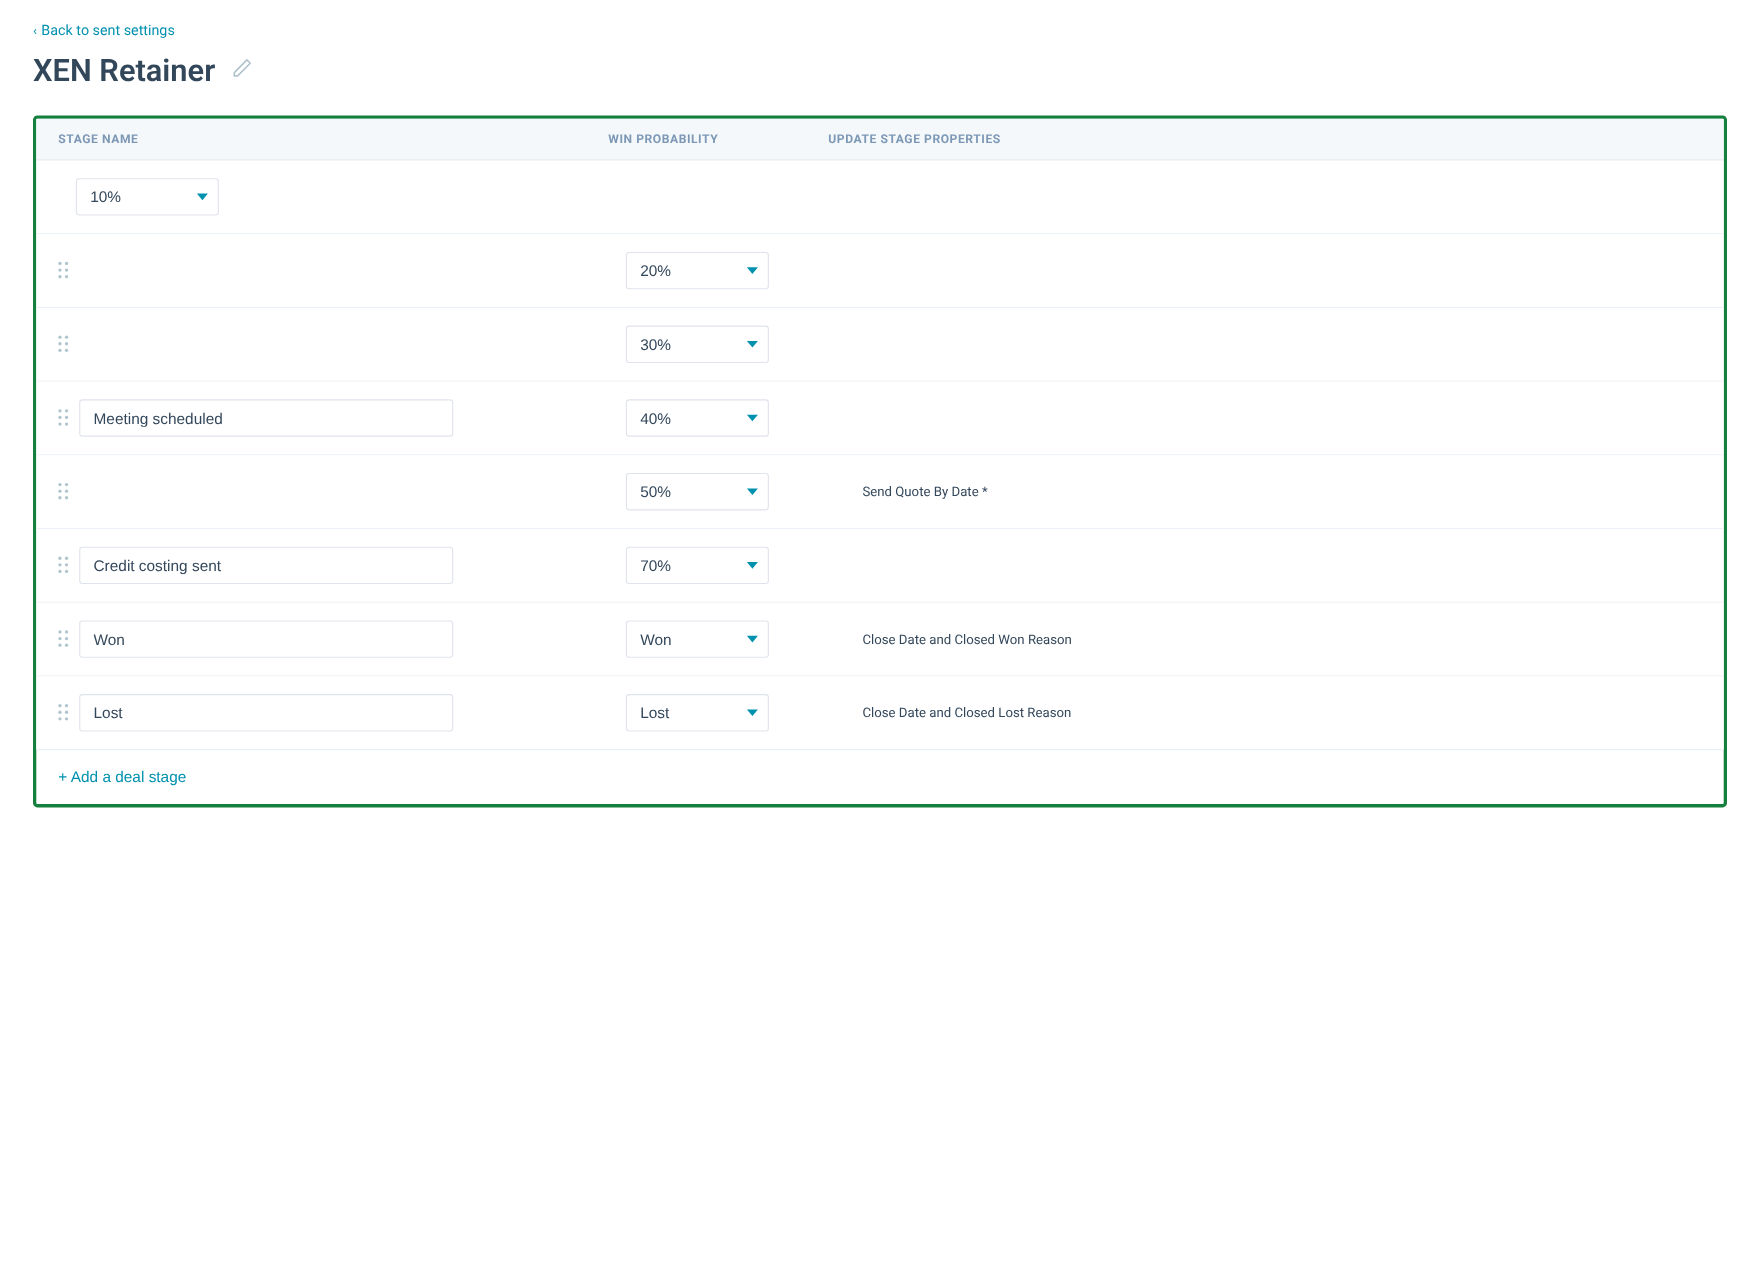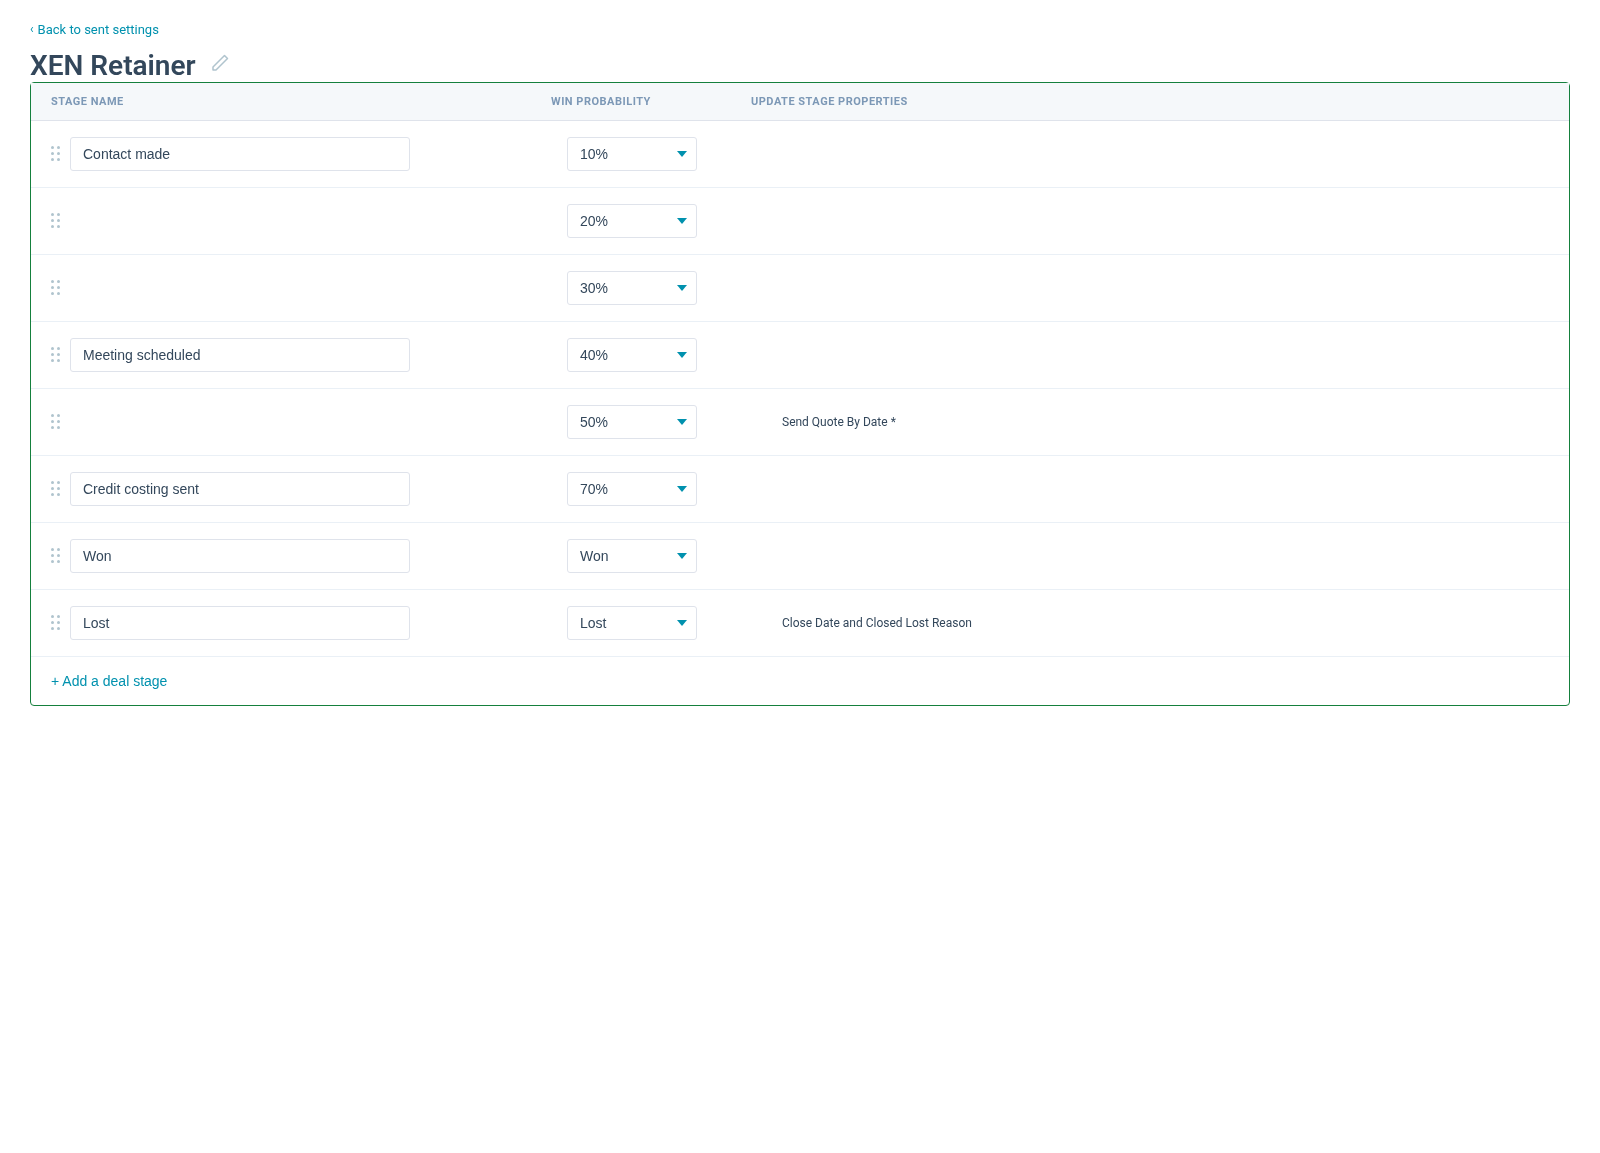--- a/index.html
+++ b/index.html
@@ -25,33 +25,34 @@
       margin-bottom: 12px;
       cursor: pointer;
     }
     .back-chevron {
       font-size: 12px;
     }
     .page-title-row {
       display: flex;
       align-items: center;
       gap: 14px;
+      margin-bottom: 24px;
     }
     .page-title {
       font-size: 28px;
       font-weight: 600;
       color: #33475b;
     }
     .edit-icon {
       color: #b0c4ce;
       font-size: 18px;
       cursor: pointer;
     }
     .table-container {
-      border: 1px solid #15803d;
+      border: 3px solid #15803d;
       border-radius: 4px;
       background: #fff;
     }
     .table-header {
       display: grid;
       grid-template-columns: 500px 200px 1fr;
       background: #f5f8fa;
       border-bottom: 1px solid #dfe3eb;
       padding: 12px 20px;
     }
@@ -180,31 +181,20 @@
   <div class="table-container">
 
     <div class="table-header">
       <div class="table-header-cell">STAGE NAME</div>
       <div class="table-header-cell">WIN PROBABILITY</div>
       <div class="table-header-cell">UPDATE STAGE PROPERTIES</div>
     </div>
 
     <div id="table-body">
         <div class="table-row">
-          <div class="stage-name-cell">
-            <div class="drag-dots">
-              <div class="drag-dot"></div>
-              <div class="drag-dot"></div>
-              <div class="drag-dot"></div>
-              <div class="drag-dot"></div>
-              <div class="drag-dot"></div>
-              <div class="drag-dot"></div>
-            </div>
-            <input type="text" class="stage-input" value="Contact made" style="">
-          </div>
           <div class="probability-cell">
             <div class="select-wrapper"><select class="probability-select"><option value="10%">10%</option><option value="20%">20%</option><option value="30%">30%</option><option value="40%">40%</option><option value="50%">50%</option><option value="60%">60%</option><option value="70%">70%</option><option value="80%">80%</option><option value="90%">90%</option><option value="100%">100%</option><option value="Won">Won</option><option value="Lost">Lost</option></select></div>
           </div>
           <div class="update-props-cell"></div>
         </div>
         <div class="table-row">
           <div class="stage-name-cell">
             <div class="drag-dots">
               <div class="drag-dot"></div>
               <div class="drag-dot"></div>
@@ -293,20 +283,21 @@
               <div class="drag-dot"></div>
               <div class="drag-dot"></div>
               <div class="drag-dot"></div>
               <div class="drag-dot"></div>
             </div>
             <input type="text" class="stage-input" value="Won" style="">
           </div>
           <div class="probability-cell">
             <div class="select-wrapper"><select class="probability-select"><option value="10%">10%</option><option value="20%">20%</option><option value="30%">30%</option><option value="40%">40%</option><option value="50%">50%</option><option value="60%">60%</option><option value="70%">70%</option><option value="80%">80%</option><option value="90%">90%</option><option value="100%">100%</option><option value="Won" selected="">Won</option><option value="Lost">Lost</option></select></div>
           </div>
+          <div class="update-props-cell">Close Date and Closed Won Reason</div>
         </div>
         <div class="table-row">
           <div class="stage-name-cell">
             <div class="drag-dots">
               <div class="drag-dot"></div>
               <div class="drag-dot"></div>
               <div class="drag-dot"></div>
               <div class="drag-dot"></div>
               <div class="drag-dot"></div>
               <div class="drag-dot"></div>

